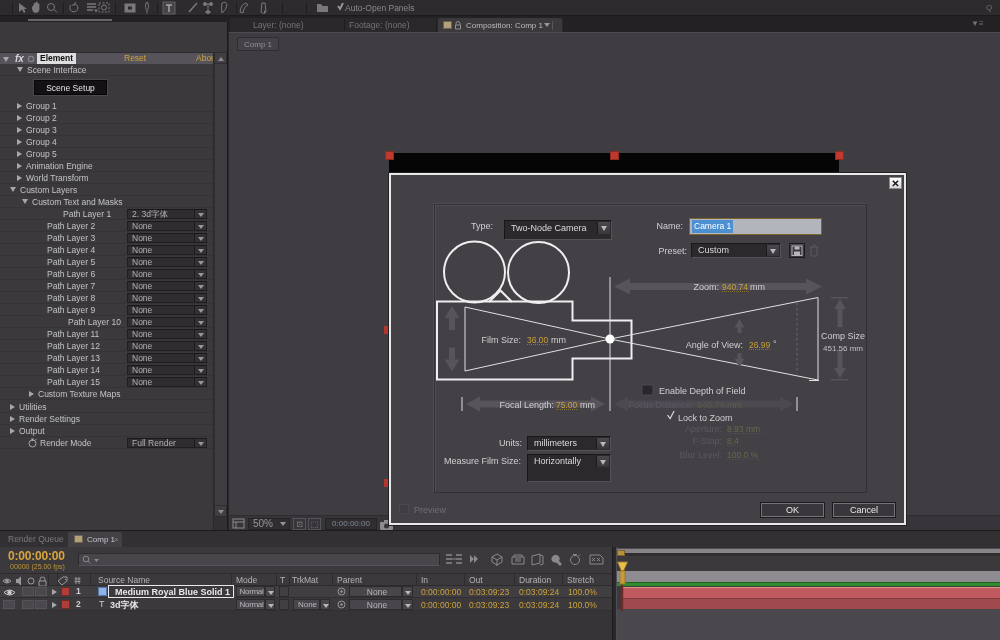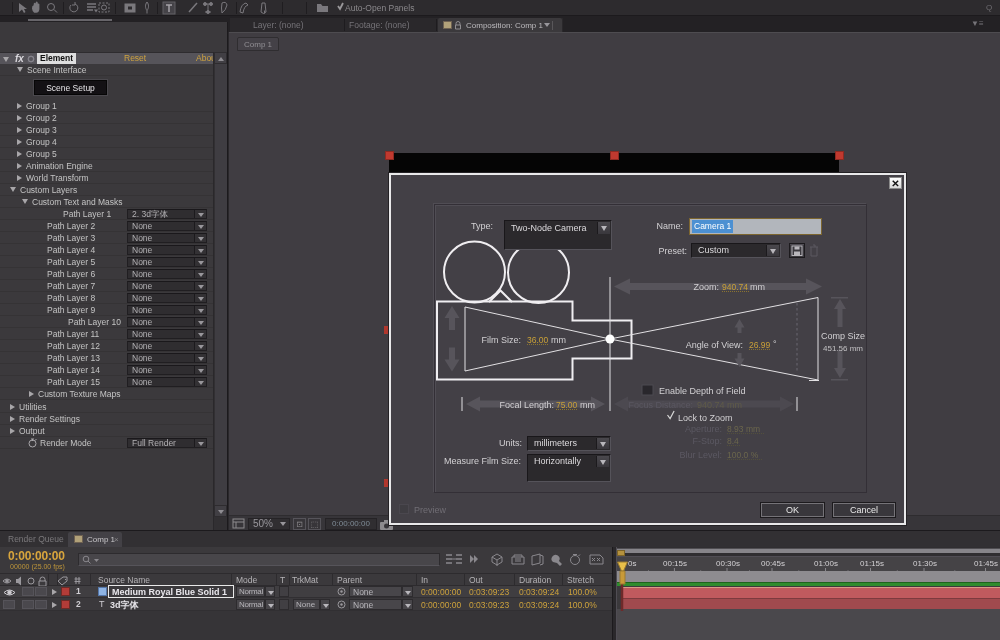--- a/index.html
+++ b/index.html
@@ -25,26 +25,26 @@
 #lscroll { position:absolute; left:213px; top:30px; width:14px; height:478px; background:#323033; border-left:1px solid #2a282b; }
 
 #viewer { left:229px; top:32px; width:771px; height:498px; background:#403d42; border-top:1px solid #4e4c50; }
 #viewbar { position:absolute; left:0px; top:482px; width:771px; height:16px; background:#373539; border-top:1px solid #2e2c2f; color:#8d8b8e; font-size:10px; }
 
 #dialog { left:389px; top:173px; width:517px; height:352px; background:#434046; border:2px solid #e9e9ea; box-shadow:0 0 0 1px #242225; }
 #dtitle { position:absolute; left:0; top:0; width:513px; height:16px; background:linear-gradient(#dfe9f5,#a8c0dd); color:#14233e; font-weight:bold; line-height:16px; padding-left:6px; font-size:9px; }
 #dclose { position:absolute; right:2px; top:2px; width:13px; height:12px; background:linear-gradient(#fdfdfd,#d8d8d8); border:1px solid #8a8a8a; color:#111; font-weight:bold; font-size:10px; line-height:11px; text-align:center; }
 .dtext { position:absolute; color:#d2d0d3; white-space:nowrap; font-size:9px; }
 .dim { color:#706d74; }
-.ddlg { position:absolute; height:30px; background:#2b292c; border:1px solid #19171a; border-bottom-color:#55535a; border-right-color:#55535a; color:#dcdadd; line-height:14px; padding-left:6px; white-space:nowrap; font-size:9px; }
+.ddlg { position:absolute; height:20px; background:#2b292c; border:1px solid #19171a; border-bottom-color:#55535a; border-right-color:#55535a; color:#dcdadd; line-height:14px; padding-left:6px; white-space:nowrap; font-size:9px; }
 .ddlg .arr2 { position:absolute; right:1px; top:1px; width:13px; height:12px; background:linear-gradient(#4a484d,#39373c); border-left:1px solid #1c1a1d; }
 .ddlg .arr2:after { content:""; position:absolute; left:3px; top:4px; width:0; height:0; border-top:5px solid #b8b6bb; border-left:3.5px solid transparent; border-right:3.5px solid transparent; }
 .btn { position:absolute; height:14px; background:#39373c; border:1px solid #757378; box-shadow:0 0 0 1px #1c1a1d; color:#e8e8e8; text-align:center; line-height:12px; font-size:9px; }
 
-#timeline { left:0; top:530px; width:1000px; height:110px; background:#3b393c; border-top:1px solid #1c1a1d; }
+#timeline { left:0; top:530px; width:1000px; height:110px; background:#3b393c; border-top:1px solid #1c1a1d;text-align:center; }
 .ylw { color:#cda23c; }
 .colsep { position:absolute; top:0; width:1px; height:100%; background:#2d2b2e; }
 </style>
 </head>
 <body>
 <div class="abs" id="toolbar">
 <svg width="1000" height="16" style="position:absolute;left:0;top:0">
   <g stroke="#7a787d" fill="none" stroke-width="1">
     <path d="M19,3 L19,12 L22,9.5 L24,13 L25.5,12 L24,9 L27,9 Z" fill="#7a787d" stroke="none"></path>
     <path d="M32,8.5 q0,-3.5 1.6,-3 l0.2,-2 q1,-1.5 1.8,0 l0.3,-1.5 q1,-1.2 1.7,0.2 l0.3,1.5 q1,-0.8 1.5,0.5 l0,5 q-0.5,3.5 -3.2,3.5 l-2,0 q-2,-1.5 -2.2,-4.2" fill="#7a787d" stroke="none"></path>
@@ -336,40 +336,20 @@
     <path d="M88,5 l8,-2 v9 l-8,2 z M96,4 l3,1 v8 l-3,1"></path>
     <path d="M109,11 a4,4 0 1,1 6,-1 l3,3 l-2,2 l-3,-3" fill="#8a888d" stroke="none"></path>
     <circle cx="131" cy="9" r="4.5"></circle>
       <path d="M129,3.5 h4 M131,3.5 v1.5 M134.5,5 l1.5,-1.5"></path>
     <path d="M146,4 h10 l3,3 v6 h-13 z"></path>
       <path d="M148,7 l3,3 M153,7 l3,3 M151,7 l-3,3 M156,7 l-3,3" stroke-width="1"></path>
   </svg>
 
   <div class="abs" style="left:617px;top:16px;width:383px;height:9px;background:#302e31"></div>
   <div class="abs" style="left:617px;top:16.5px;width:383px;height:5px;background:#87858a;border-top:1px solid #504e52"></div>
-  <div class="abs" style="left:617px;top:25px;width:383px;height:15px;background:#454346;border-top:1px solid #504d54">
-    <div class="abs ruler-labels" style="left:0;top:0;width:383px;height:15px;overflow:hidden;font-size:8px;color:#d4d2d5">
-      <div class="abs" style="left:11px;top:2px">0s</div>
-      <div class="abs" style="left:46px;top:2px">00:15s</div>
-      <div class="abs" style="left:99px;top:2px">00:30s</div>
-      <div class="abs" style="left:144px;top:2px">00:45s</div>
-      <div class="abs" style="left:197px;top:2px">01:00s</div>
-      <div class="abs" style="left:243px;top:2px">01:15s</div>
-      <div class="abs" style="left:296px;top:2px">01:30s</div>
-      <div class="abs" style="left:357px;top:2px">01:45s</div>
-      <svg width="383" height="15" style="position:absolute;left:0;top:0">
-        <g stroke="#8a888d">
-            <path d="M5.5,11 v4 M57.4,11 v4 M110,11 v4 M155,11 v4 M208.5,11 v4 M253.5,11 v4 M307,11 v4 M368.5,11 v4"></path>
-          </g>
-        <g stroke="#6e6c71">
-            <path d="M31.5,13 v2 M83.7,13 v2 M132.5,13 v2 M181.8,13 v2 M231,13 v2 M280.3,13 v2 M337.8,13 v2"></path>
-          </g>
-      </svg>
-    </div>
-  </div>
   <div class="abs" style="left:617px;top:40px;width:383px;height:11px;background:#8e8c90"></div>
   <div class="abs" style="left:617px;top:51px;width:383px;height:4px;background:#2e8b2e;border-top:1px solid #1c641c"></div>
   <div class="abs" style="left:622px;top:55.5px;width:378px;height:11.5px;background:#c05a5e;border-top:1px solid #d69c86"></div>
   <div class="abs" style="left:622px;top:67px;width:378px;height:11px;background:#a04a4e;border-top:1px solid #7c3a3e"></div>
   <div class="abs" style="left:617px;top:78px;width:383px;height:32px;background:#4a484c"></div>
 
   <div class="abs" style="left:617px;top:19px;width:8px;height:6px;background:#b5923e;border:1px solid #7c6328"></div>
   <svg width="20" height="60" style="position:absolute;left:616px;top:28px">
     <path d="M6,25 v27" stroke="#6e2a2a" stroke-width="2.5"></path>
     <path d="M1.5,3 h10 l-4,9 h-2 z" fill="#e8c04a" stroke="#9a7a30"></path>

